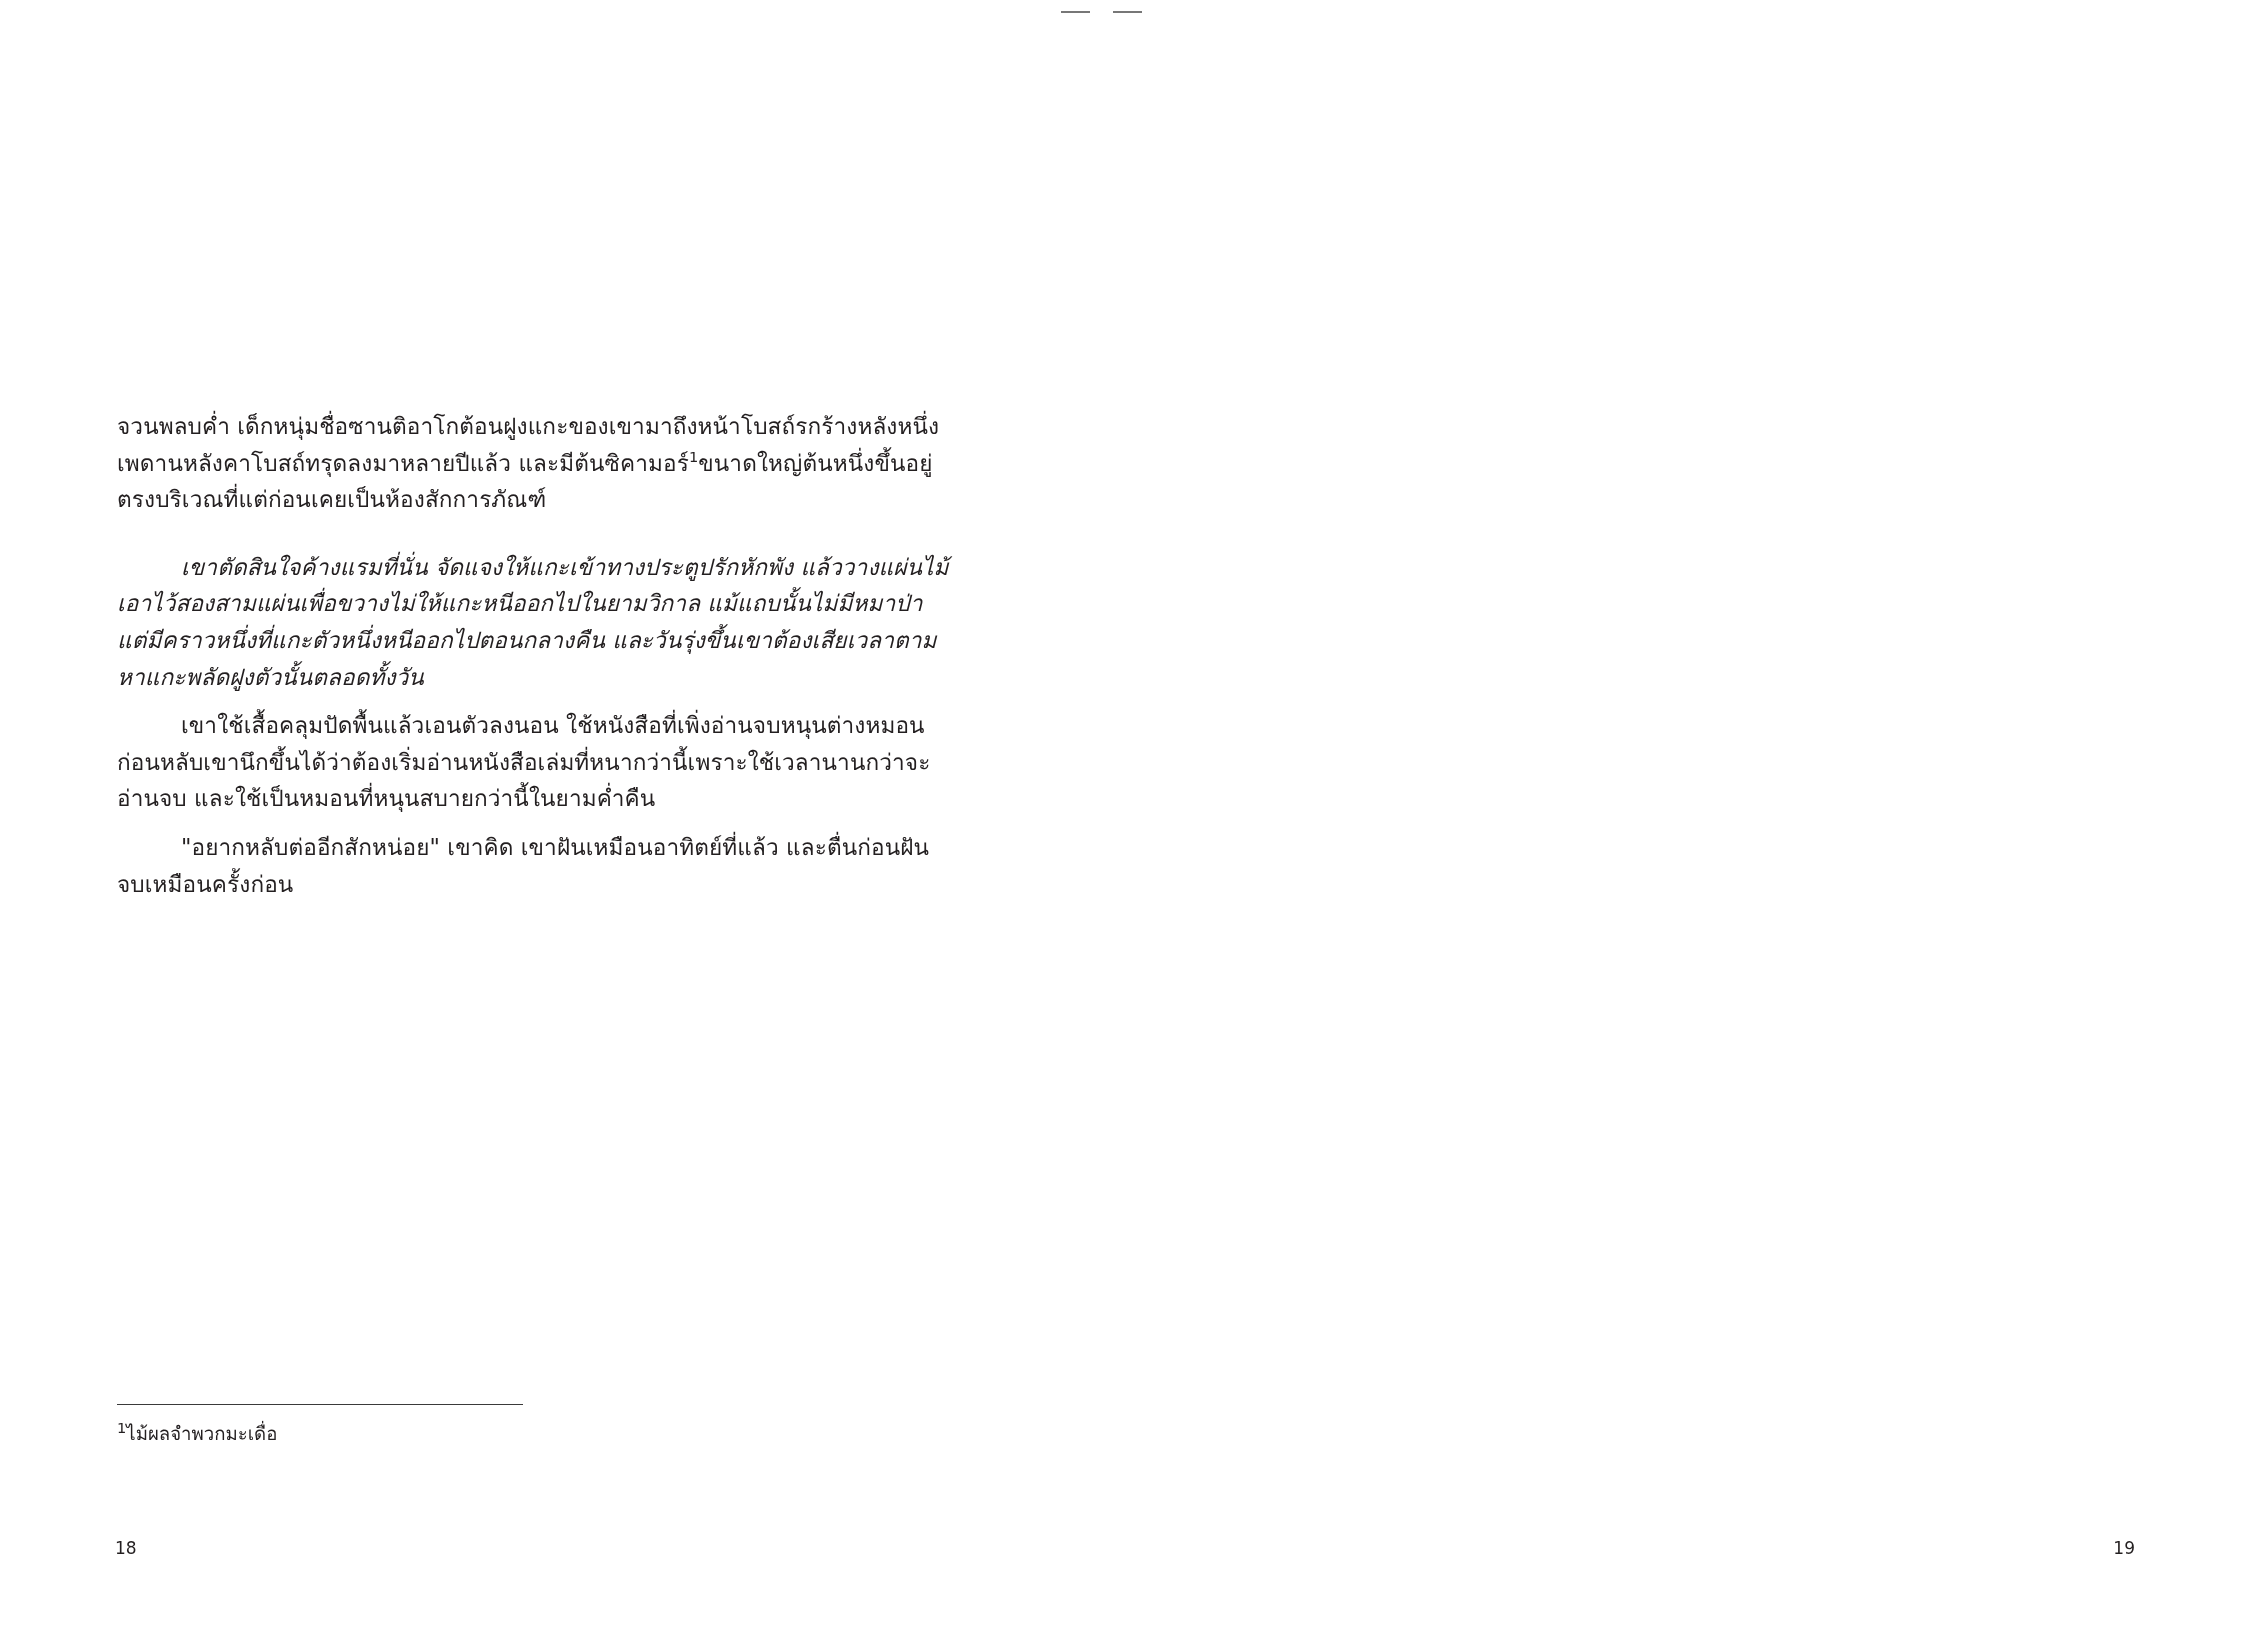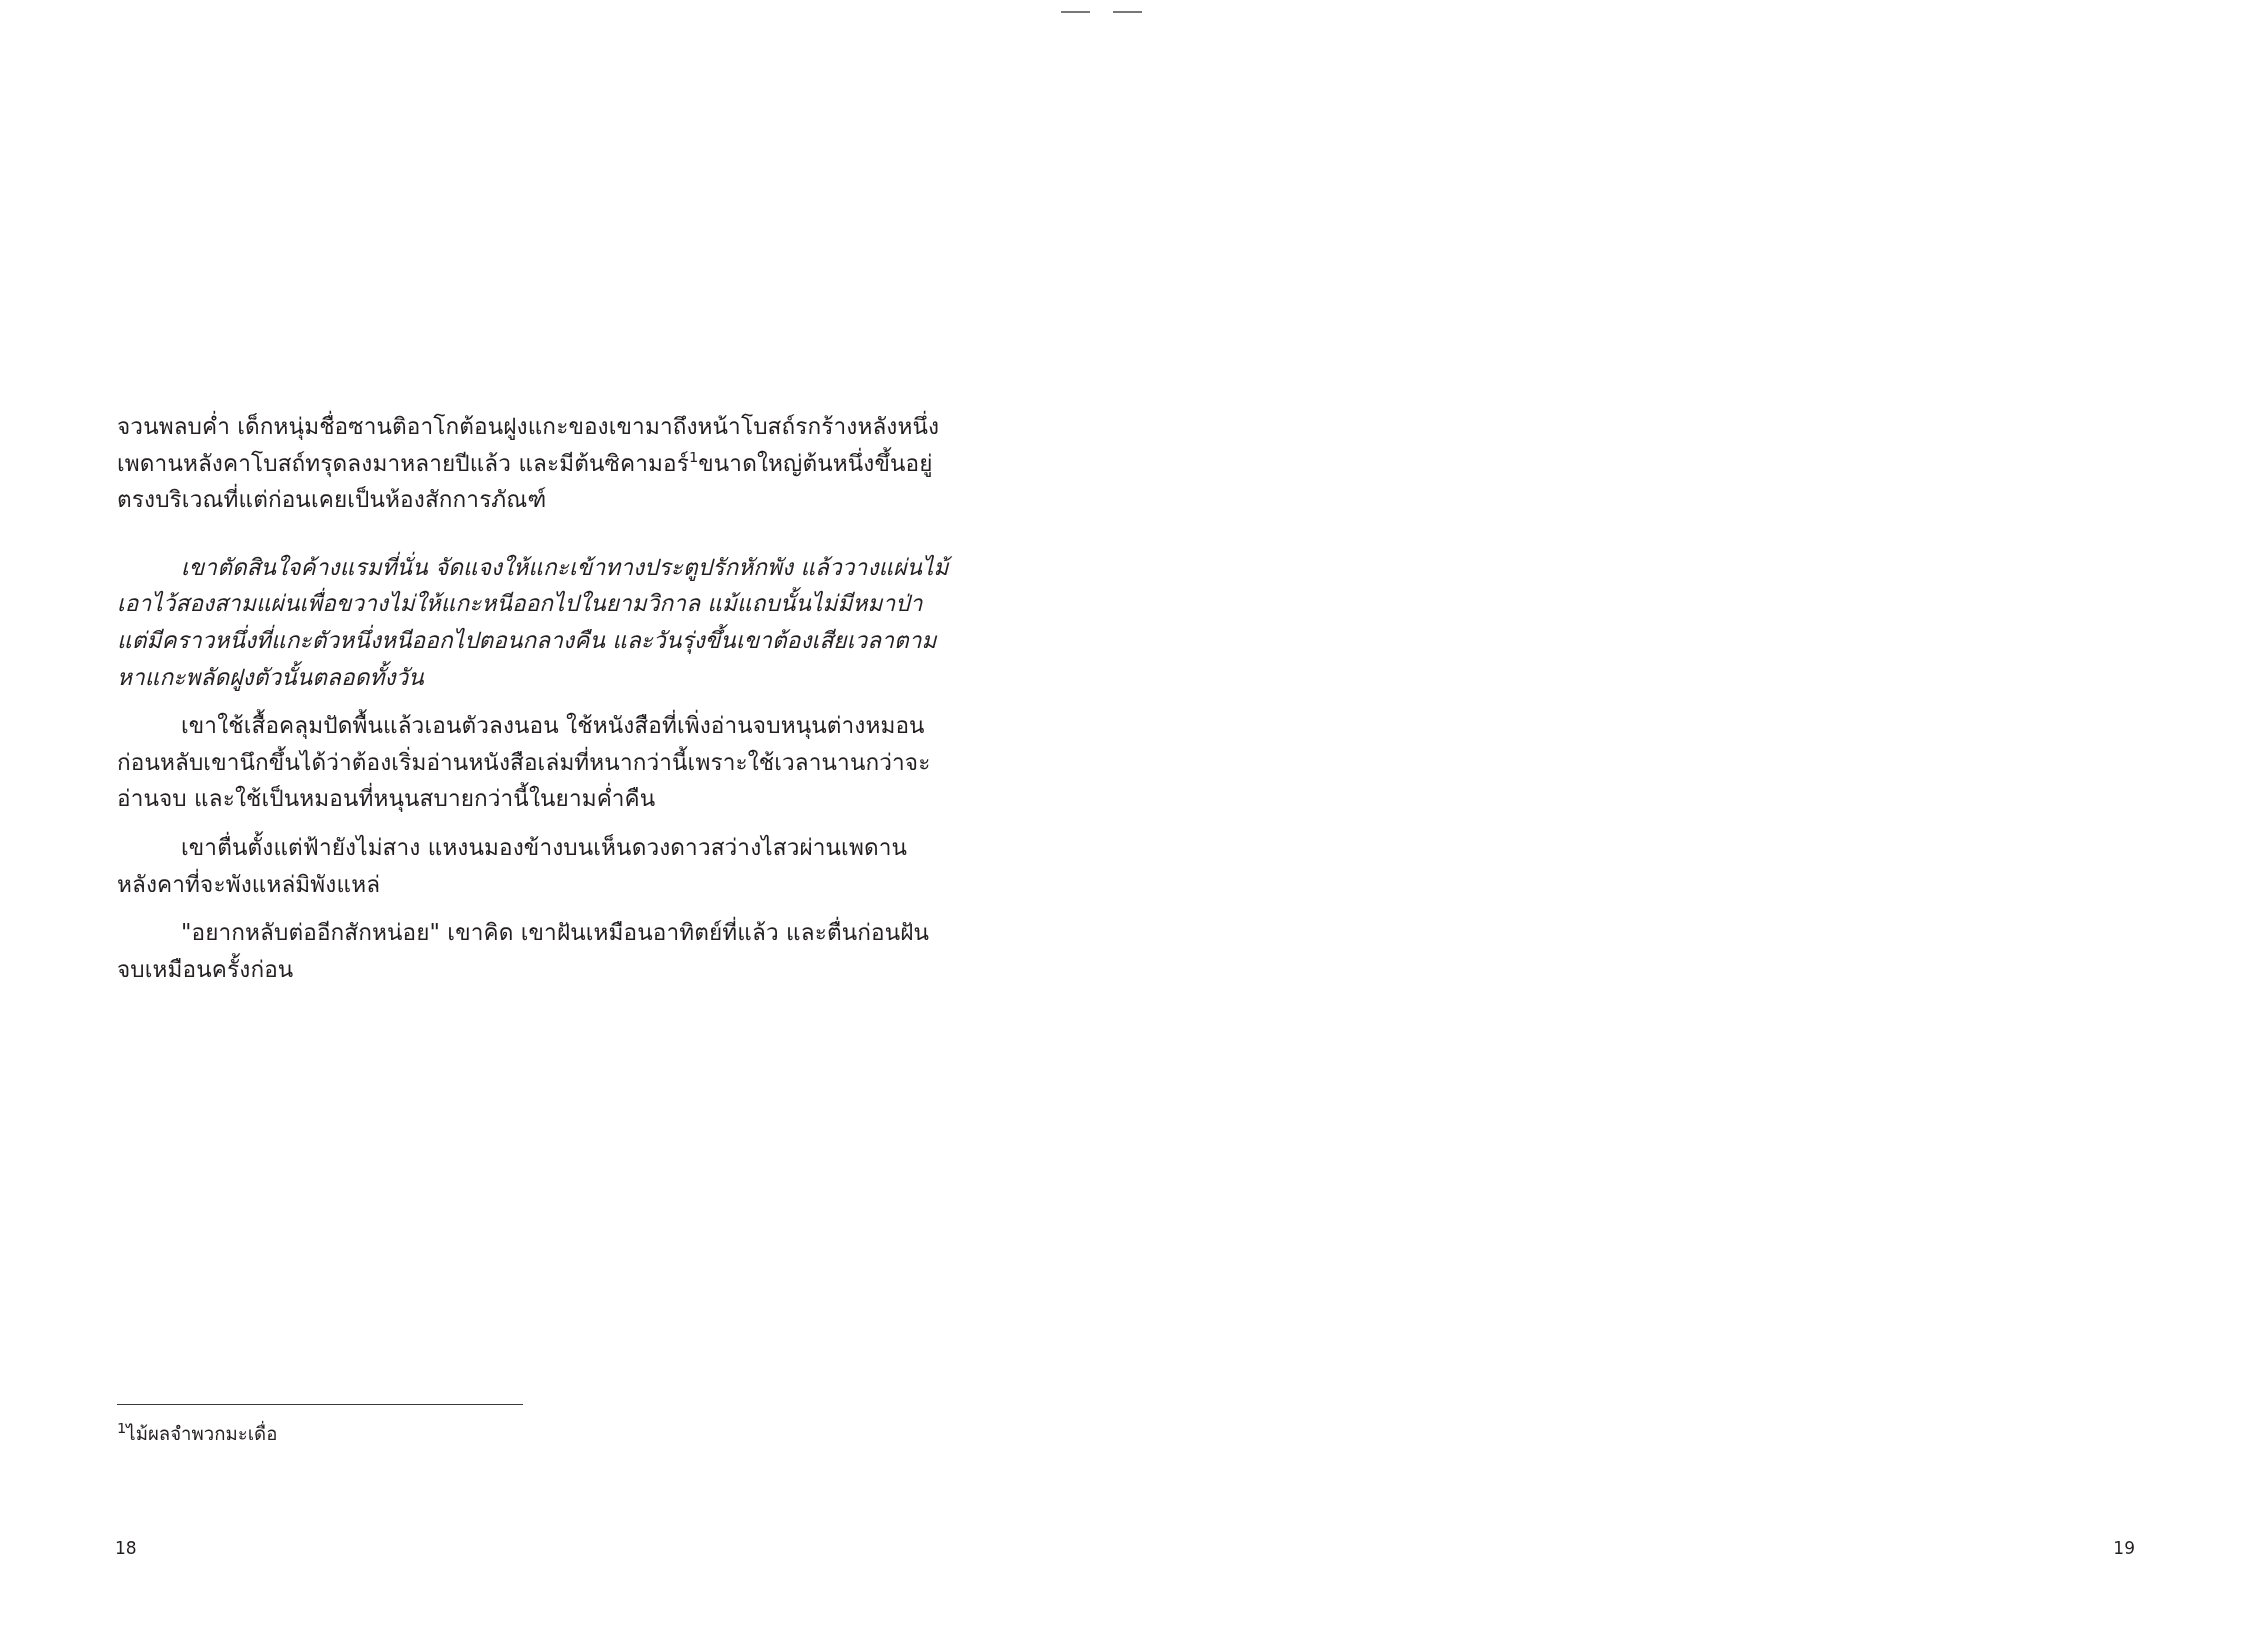--- a/index.html
+++ b/index.html
@@ -130,21 +130,20 @@
   <div class="page page-left">
 
     <div class="textblock textblock-left">
 
       <p class="noindent"><span>จวนพลบค่ำ เด็กหนุ่มชื่อซานติอาโกต้อนฝูงแกะของเขามาถึงหน้าโบสถ์รกร้างหลังหนึ่ง  เพดานหลังคาโบสถ์ทรุดลงมาหลายปีแล้ว และมีต้นซิคามอร์</span><span class="sup">1</span><span>ขนาดใหญ่ต้นหนึ่งขึ้นอยู่ตรงบริเวณที่แต่ก่อนเคยเป็นห้องสักการภัณฑ์</span></p>
 
       <p class="para bigger-gap">เขาตัดสินใจค้างแรมที่นั่น จัดแจงให้แกะเข้าทางประตูปรักหักพัง แล้ววางแผ่นไม้เอาไว้สองสามแผ่นเพื่อขวางไม่ให้แกะหนีออกไปในยามวิกาล แม้แถบนั้นไม่มีหมาป่า แต่มีคราวหนึ่งที่แกะตัวหนึ่งหนีออกไปตอนกลางคืน และวันรุ่งขึ้นเขาต้องเสียเวลาตามหาแกะพลัดฝูงตัวนั้นตลอดทั้งวัน</p>
 
       <p class="para">เขาใช้เสื้อคลุมปัดพื้นแล้วเอนตัวลงนอน ใช้หนังสือที่เพิ่งอ่านจบหนุนต่างหมอน  ก่อนหลับเขานึกขึ้นได้ว่าต้องเริ่มอ่านหนังสือเล่มที่หนากว่านี้เพราะใช้เวลานานกว่าจะอ่านจบ และใช้เป็นหมอนที่หนุนสบายกว่านี้ในยามค่ำคืน</p>
 
-      <p class="para">เขาตื่นตั้งแต่ฟ้ายังไม่สาง แหงนมองข้างบนเห็นดวงดาวสว่างไสวผ่านเพดานหลังคาที่จะพังแหล่มิพังแหล่</p>
 
       <p class="para">"อยากหลับต่ออีกสักหน่อย"  เขาคิด  เขาฝันเหมือนอาทิตย์ที่แล้ว และตื่นก่อนฝันจบเหมือนครั้งก่อน</p>
 
     </div>
 
     <div class="footnote-rule"></div>
     <div class="footnote"><span class="sup">1</span><span>ไม้ผลจำพวกมะเดื่อ</span></div>
 
     <div class="folio folio-left">18</div>
   </div>

